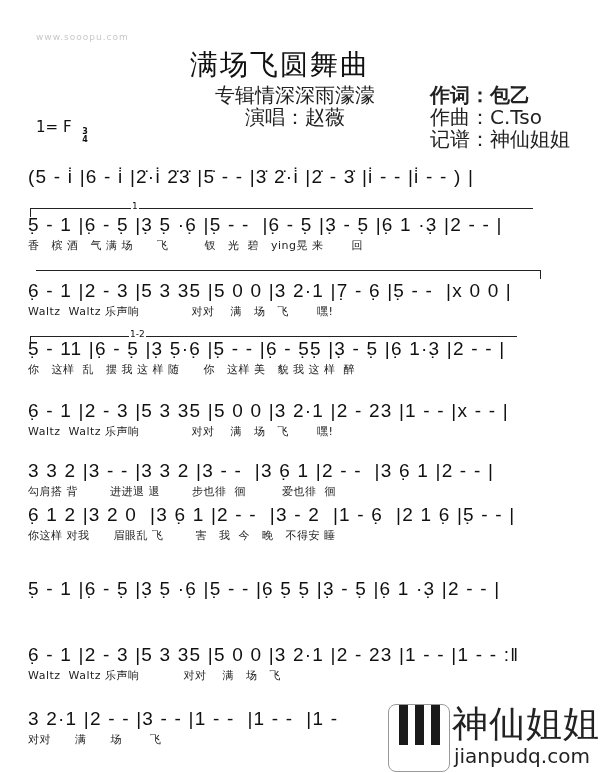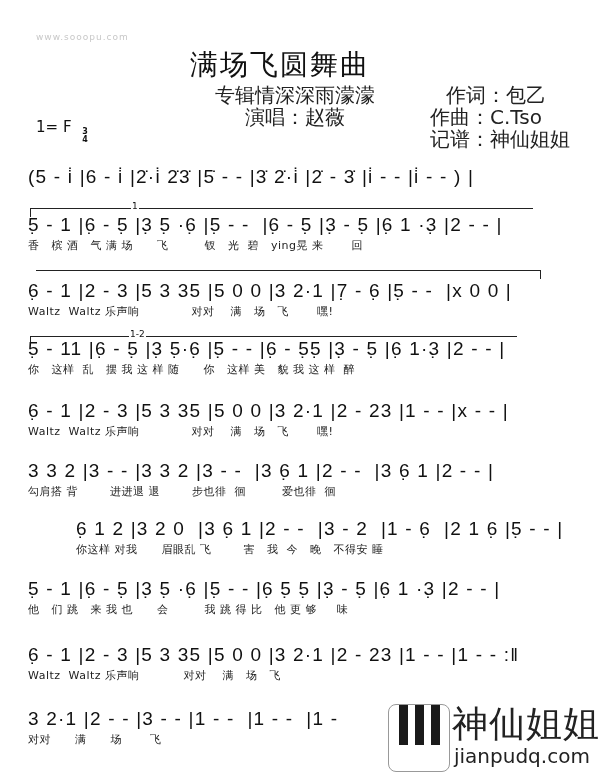--- a/index.html
+++ b/index.html
@@ -27,21 +27,21 @@
 </head>
 <body>
 
 <div class="abs" style="left:36px;top:32px;">
   <div class="logo-url">www.sooopu.com</div>
 </div>
 
 <div class="abs title" style="left:190px;top:46px;">满场飞圆舞曲</div>
 <div class="abs meta" style="left:215px;top:82px;">专辑情深深雨濛濛</div>
 <div class="abs meta" style="left:245px;top:104px;">演唱：赵薇</div>
-<div class="abs meta" style="left:446px;top:82px;">作词：包乙</div>
+<div class="abs meta" style="left:430px;top:82px;font-weight:bold;">作词：包乙</div>
 <div class="abs meta" style="left:430px;top:104px;">作曲：C.Tso</div>
 <div class="abs meta" style="left:430px;top:126px;">记谱：神仙姐姐</div>
 <div class="abs key" style="left:36px;top:118px;">
   <span>1= F</span>
   <span class="ts">
       <span>3</span>
       <span>4</span>
     </span>
 </div>
 
@@ -74,28 +74,27 @@
 <div class="row" style="top:398px;">
   <div class="notes">6̣ - 1 |2 - 3 |5 3 35 |5 0 0 |3 2·1 |2 - 23 |1 - - |x - - |</div>
   <div class="lyrics">Waltz  Waltz 乐声响             对对    满   场   飞       嘿!</div>
 </div>
 
 <div class="row" style="top:458px;">
   <div class="notes">3 3 2 |3 - - |3 3 2 |3 - -  |3 6̣ 1 |2 - -  |3 6̣ 1 |2 - - |</div>
   <div class="lyrics">勾肩搭 背        进进退 退        步也徘  徊         爱也徘  徊</div>
 </div>
 
-<div class="row" style="top:516px;margin-left:48px;">
+<div class="row" style="top:502px;">
   <div class="notes">6̣ 1 2 |3 2 0  |3 6̣ 1 |2 - -  |3 - 2  |1 - 6̣  |2 1 6̣ |5̣ - - |</div>
   <div class="lyrics">你这样 对我      眉眼乱 飞        害   我  今   晚   不得安 睡</div>
 </div>
 
 <div class="row" style="top:576px;">
   <div class="notes">5̣ - 1 |6̣ - 5̣ |3̣ 5̣ ·6̣ |5̣ - - |6̣ 5̣ 5̣ |3̣ - 5̣ |6̣ 1 ·3̣ |2 - - |</div>
-  <div class="lyrics">他   们 跳   来 我 也      会         我 跳 得 比   他 更 够     味</div>
 </div>
 
 <div class="row" style="top:642px;">
   <div class="notes">6̣ - 1 |2 - 3 |5 3 35 |5 0 0 |3 2·1 |2 - 23 |1 - - |1 - - :‖</div>
   <div class="lyrics">Waltz  Waltz 乐声响           对对    满   场   飞</div>
 </div>
 
 <div class="row" style="top:706px;">
   <div class="notes">3 2·1 |2 - - |3 - - |1 - -  |1 - -  |1 -</div>
   <div class="lyrics">对对      满      场       飞</div>

